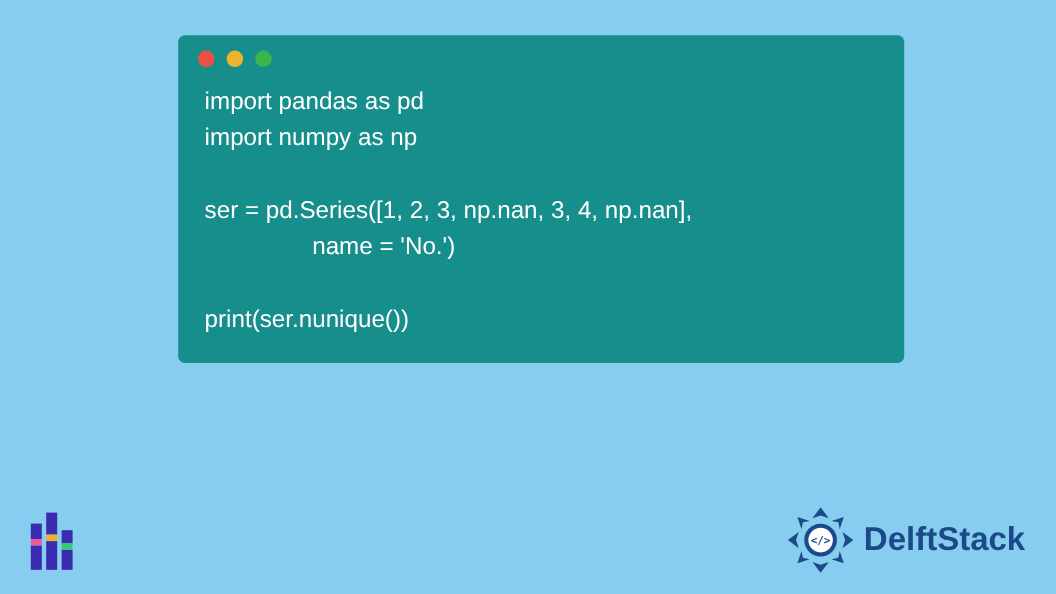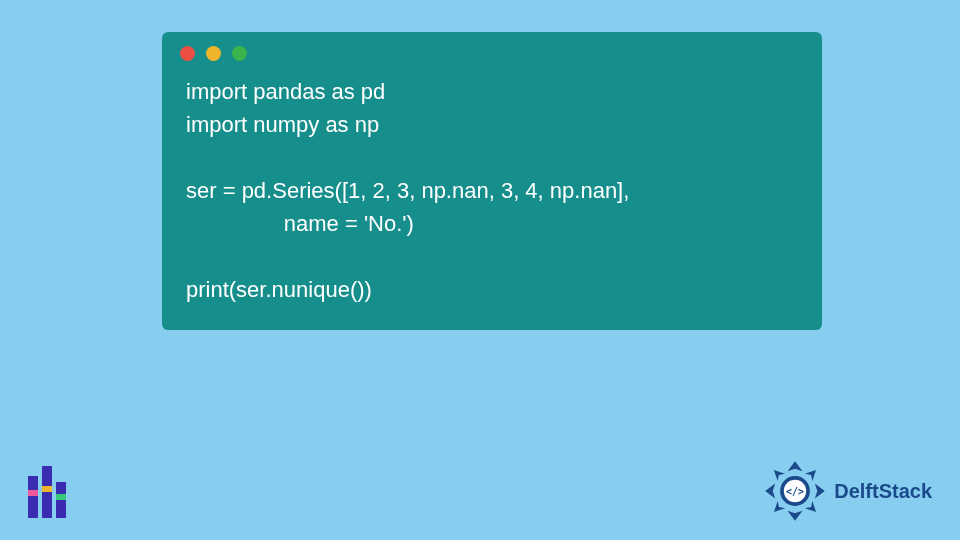--- a/index.html
+++ b/index.html
@@ -67,21 +67,21 @@
     align-items: center;
     gap: 8px;
   }
   .brand-mark {
     width: 62px;
     height: 62px;
     position: relative;
   }
   .brand-mark svg { width: 100%; height: 100%; }
   .brand-text {
-    font-size: 20px;
+    font-size: 30px;
     font-weight: 600;
     color: #1a4a8a;
   }
 </style>
 </head>
 <body>
 
 <div class="code-window">
   <div class="titlebar">
     <span class="dot dot-red"></span>

